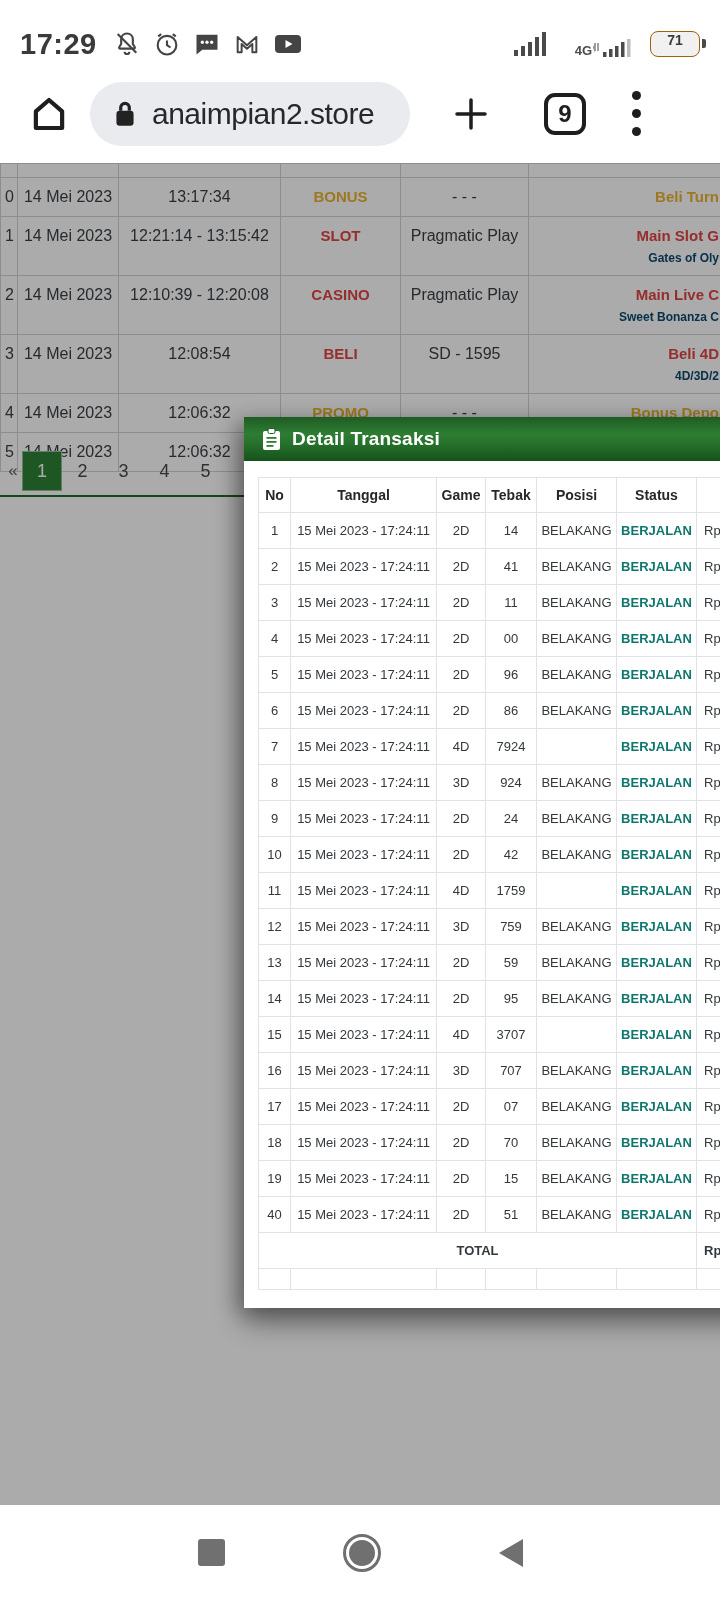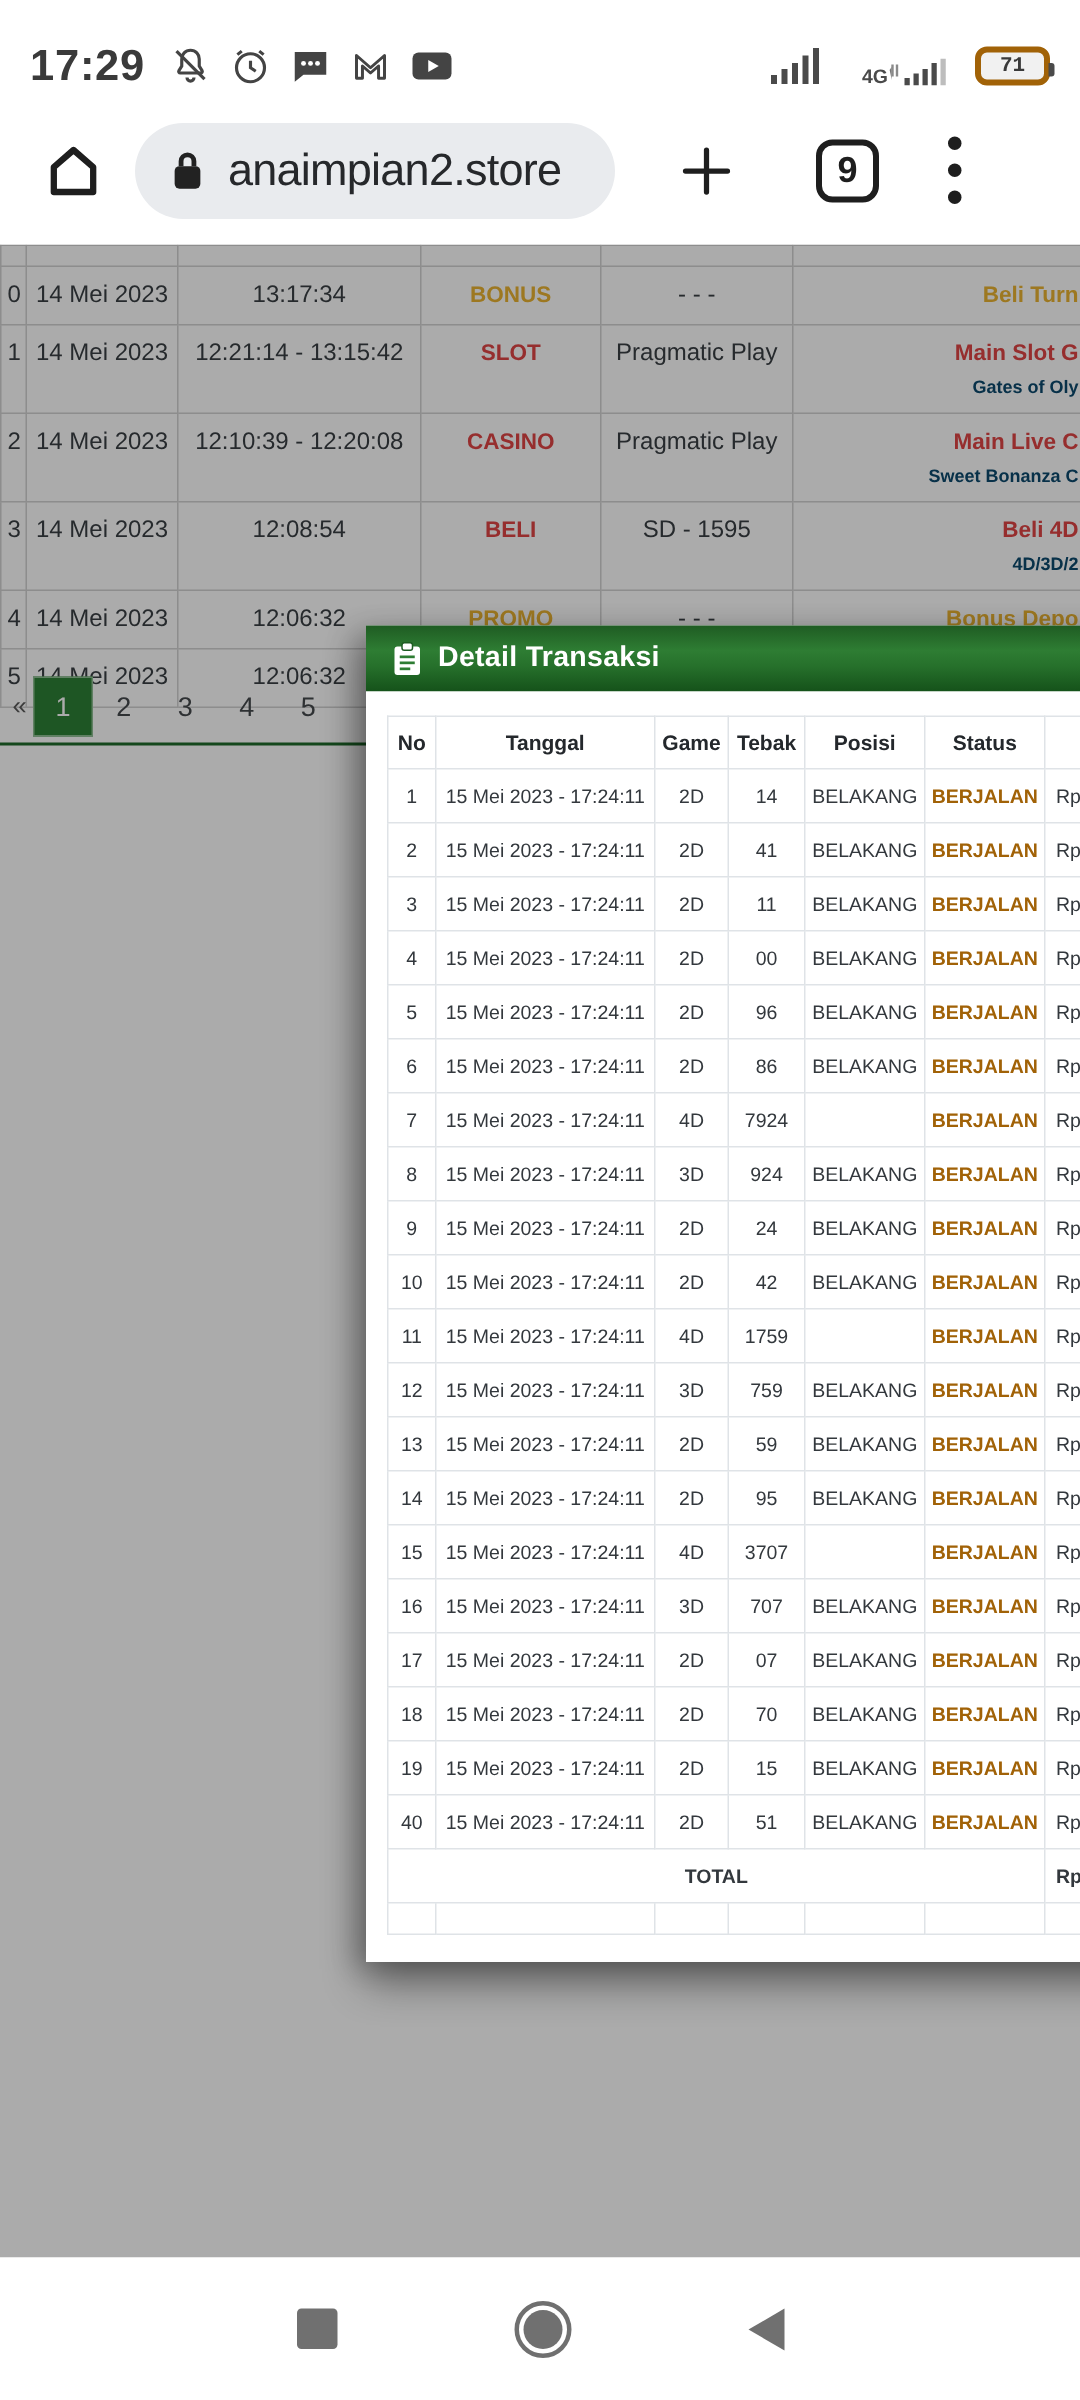--- a/index.html
+++ b/index.html
@@ -8,22 +8,22 @@
 
   
   .statusbar { position:absolute; top:12px; left:0; width:720px; height:64px; background:#fff;
     display:flex; align-items:center; justify-content:space-between; padding:0 20px; }
   .sb-left { display:flex; align-items:center; gap:12px; }
   .sb-time { font-size:29px; font-weight:bold; color:#3a3a3a; letter-spacing:0.5px; margin-right:4px; }
   .sb-right { display:flex; align-items:flex-end; gap:12px; }
   .sb-icon { display:flex; align-items:center; }
   .fourg-wrap { display:flex; align-items:flex-end; line-height:1; }
   .fourg-label { font-size:13px; font-weight:bold; color:#4a4a4a; margin-left:16px; }
-  .battery { position:relative; width:50px; height:26px; border:4px solid #a16207; border-radius:8px;
-    display:flex; align-items:center; justify-content:center; background:#f1f1f1;font-family:Liberation Mono, monospace; }
+  .battery { position:relative; width:50px; height:26px; border:1px solid #a16207; border-radius:8px;
+    display:flex; align-items:flex-start; justify-content:center; background:#f1f1f1; }
   .battery-num { font-size:14px; font-weight:bold; color:#3a3a3a; }
   .battery-nub { position:absolute; right:-7px; top:7px; width:4px; height:9px; background:#4a4a4a; border-radius:0 2px 2px 0; }
 
   
   .toolbar { position:absolute; top:64px; left:0; width:720px; height:99px; background:#fff;
     display:flex; align-items:center; }
   .home-btn { margin-left:28px; display:flex; }
   .urlpill { margin-left:20px; width:320px; height:64px; background:#e9ebee; border-radius:32px;
     display:flex; align-items:center; padding-left:22px; overflow:hidden; }
   .url-text { font-size:30px; color:#26282b; margin-left:14px; white-space:nowrap; letter-spacing:-0.5px; }
@@ -62,21 +62,21 @@
     box-shadow:0 14px 26px rgba(0,0,0,0.42), -8px 4px 18px rgba(0,0,0,0.22); }
   .modal-header { height:44px; background:linear-gradient(180deg,#1f5c23 0%, #2e7d33 38%, #26702b 62%, #15521a 100%);
     display:flex; align-items:center; padding-left:18px; gap:11px; }
   .modal-title { color:#fff; font-size:19px; font-weight:bold; letter-spacing:0.2px; }
   .modal-body { padding:16px 14px 18px 14px; background:#fff; }
 
   table.detail-table { border-collapse:collapse; table-layout:fixed; width:560px; }
   table.detail-table th, table.detail-table td { border:1px solid #dfe3e7; text-align:center; }
   table.detail-table th { font-size:14px; font-weight:bold; color:#24282c; padding:9px 3px; }
   table.detail-table td { font-size:13px; color:#33383d; padding:10px 2px; }
-  table.detail-table td.col-status { color:#a16207; font-weight:bold; }
+  table.detail-table td.col-status { color:#0f766e; font-weight:bold; }
   table.detail-table td.col-taruhan, table.detail-table th.col-taruhan { text-align:left; padding-left:7px; }
   table.detail-table th.col-taruhan { text-align:center; }
   .total-label { font-weight:bold; font-size:14px; color:#24282c; padding:11px 2px; }
   .total-value { font-weight:bold; font-size:14px; color:#24282c; }
   .stub-row td { padding:0; height:5px; }
 
   
   .navbar { position:absolute; top:1505px; left:0; width:720px; height:95px; background:#fff;
     display:flex; align-items:center; justify-content:center; gap:118px; }
   .nav-square { width:27px; height:27px; background:#707070; border-radius:3px; }

